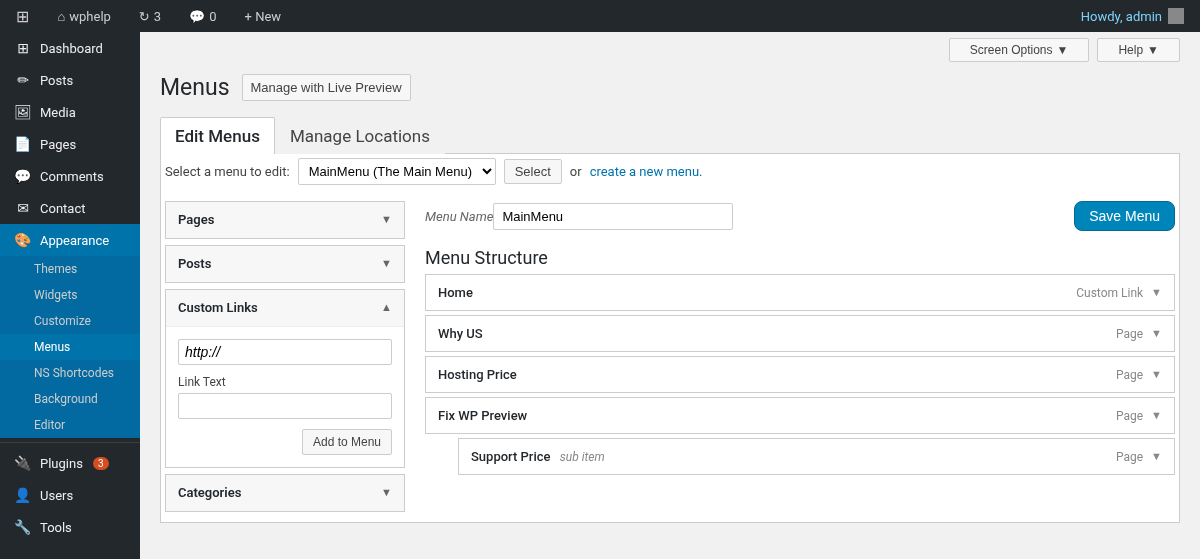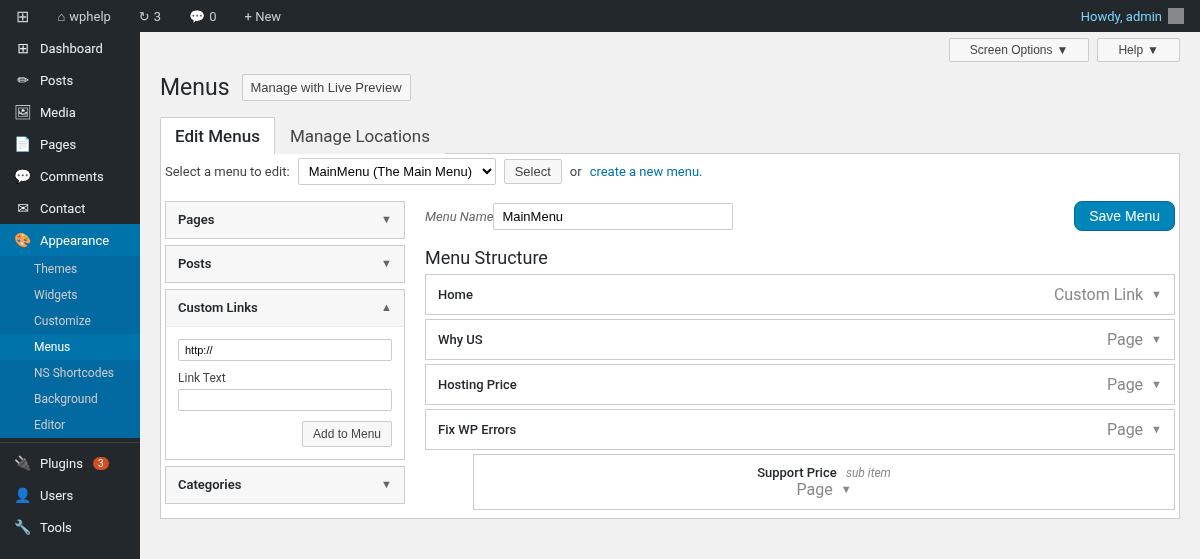--- a/index.html
+++ b/index.html
@@ -190,22 +190,23 @@
     .accordion-body {
       padding: 12px;
       border-top: 1px solid #eee;
     }
     .form-field { margin-bottom: 10px; }
     .form-field label { display: block; margin-bottom: 4px; font-size: 12px; color: #444; }
     .form-field input[type="text"] {
       width: 100%;
       border: 1px solid #ccc;
       padding: 4px 6px;
-      font-size: 11px;
-      border-radius: 2px;
+      font-size: 14px;
+      border-radius: 2px;
+      font-style: italic;
     }
     .btn-add-menu {
       background: #f7f7f7;
       border: 1px solid #ccc;
       padding: 5px 10px;
       border-radius: 2px;
       cursor: pointer;
       font-size: 12px;
       color: #444;
       float: right;
@@ -247,23 +248,23 @@
       margin-bottom: 4px;
       background: #fff;
       display: flex;
       align-items: center;
       justify-content: space-between;
       padding: 10px 12px;
       cursor: move;
     }
     .menu-item-name { font-size: 13px; color: #23282d; font-weight: 500; }
     .menu-item-right { display: flex; align-items: center; gap: 8px; }
-    .menu-item-type { font-size: 16px; color: #888; }
+    .menu-item-type { font-size: 12px; color: #888; }
     .menu-item-arrow { font-size: 11px; color: #888; cursor: pointer; }
-    .sub-item { margin-left: 48px; flex-direction: column; }
+    .sub-item { margin-left: 33px; }
     .sub-item-label { font-size: 12px; color: #888; font-style: italic; margin-left: 6px; }
   </style>
 </head>
 <body>
 
 <div id="wpadminbar">
   <div class="adminbar-left">
     <div class="adminbar-item">
       <span class="adminbar-icon">⊞</span>
     </div>
@@ -483,21 +484,21 @@
 
           <div class="menu-item-box">
             <span class="menu-item-name">Hosting Price</span>
             <div class="menu-item-right">
               <span class="menu-item-type">Page</span>
               <span class="menu-item-arrow">▼</span>
             </div>
           </div>
 
           <div class="menu-item-box">
-            <span class="menu-item-name">Fix WP Errors</span>
+            <span class="menu-item-name">Fix WP Preview</span>
             <div class="menu-item-right">
               <span class="menu-item-type">Page</span>
               <span class="menu-item-arrow">▼</span>
             </div>
           </div>
 
           <div class="menu-item-box sub-item">
             <span>
               <span class="menu-item-name">Support Price</span>
               <span class="sub-item-label">sub item</span>

